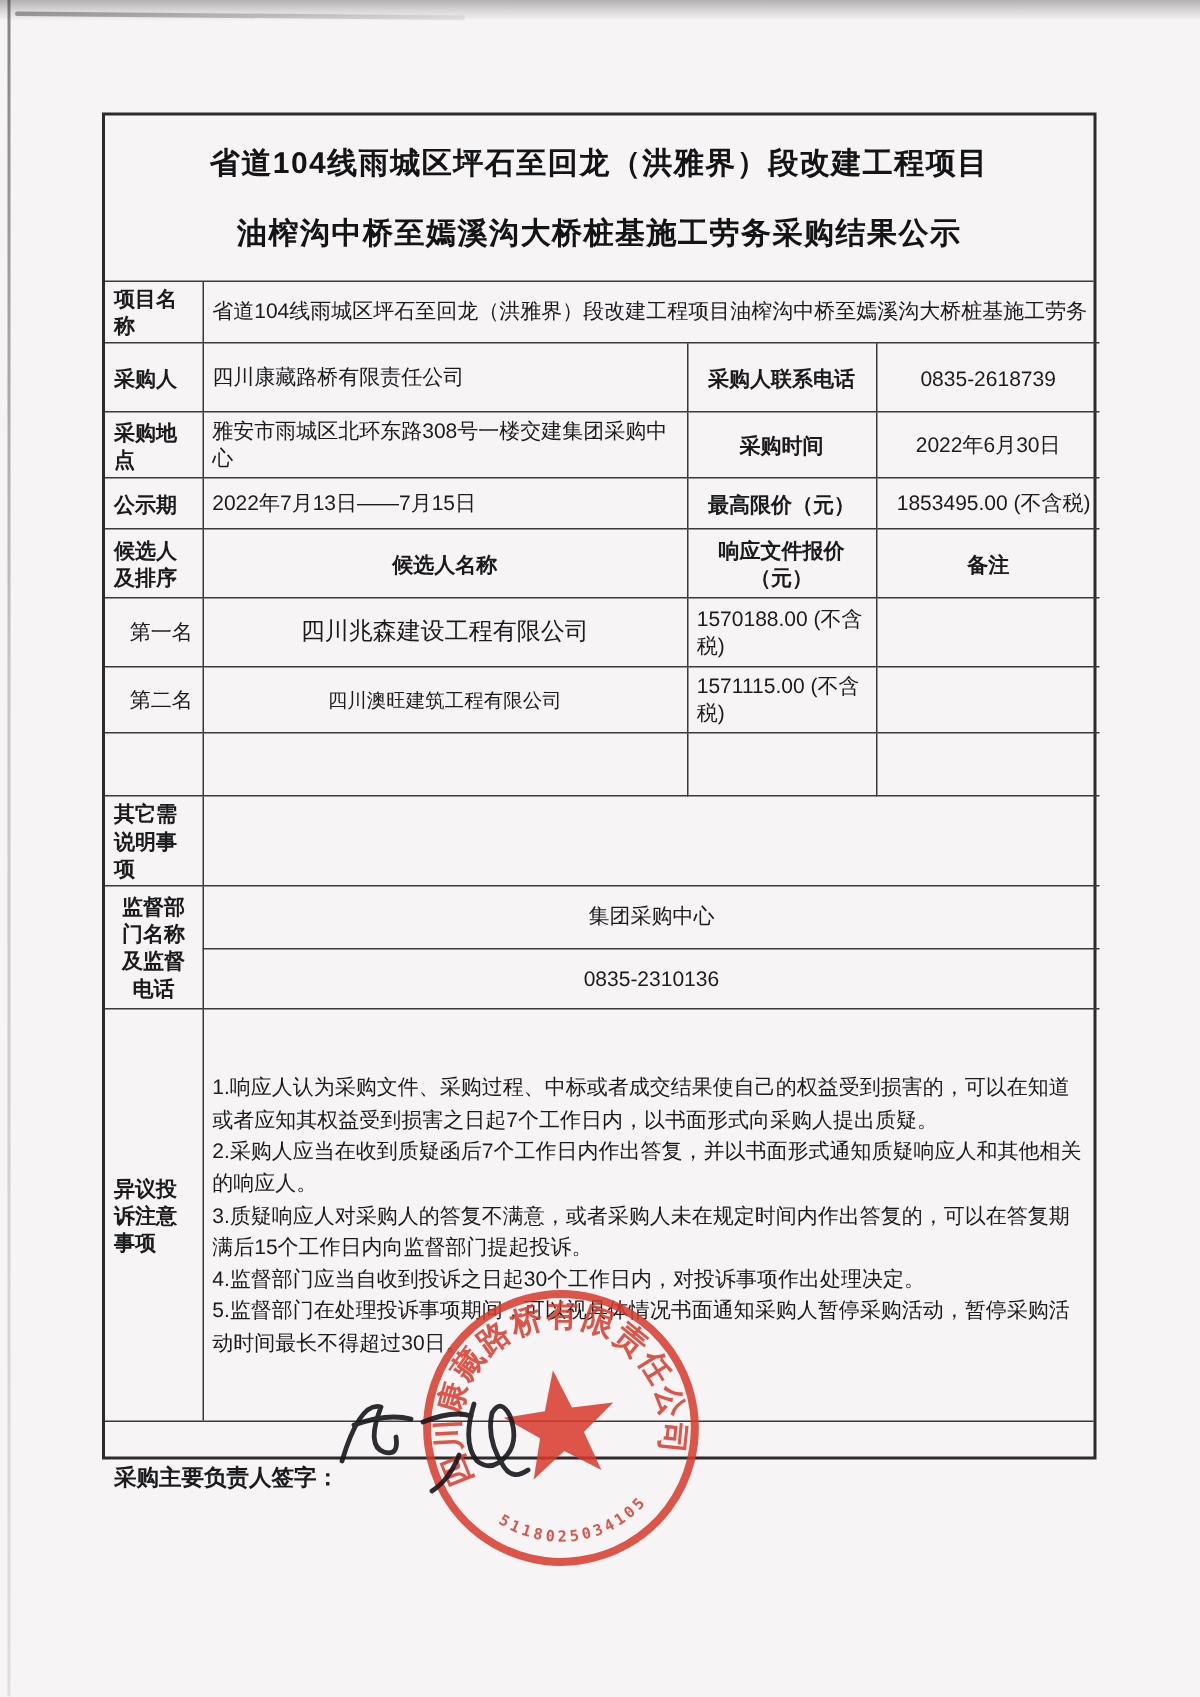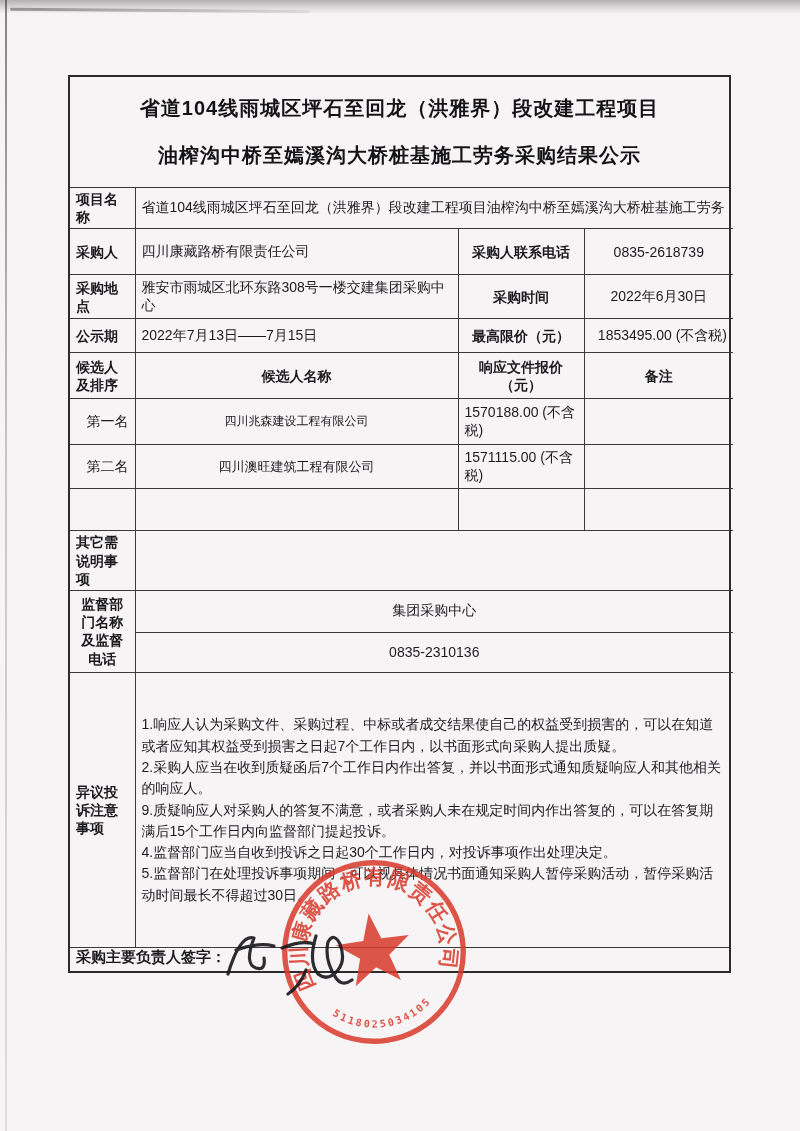--- a/index.html
+++ b/index.html
@@ -33,21 +33,21 @@
   .sm{font-size:12px;text-align:right;}
   .nowrap{white-space:nowrap;font-size:13px;letter-spacing:0;}
   .price{font-size:12px;padding-left:10px;}
   .notes{padding:10px 12px;font-size:13.5px;line-height:1.52;vertical-align:middle;}
   .notes div{margin:0;}
   tr.r1{height:40px;} tr.r2{height:46px;} tr.r3{height:44px;} tr.r4{height:34px;}
   tr.r5{height:46px;} tr.r6{height:46px;margin-left:16px;} tr.r7{height:44px;} tr.r8{height:42px;}
   tr.r9{height:36px;} tr.r10{height:42px;} tr.r11{height:40px;padding-left:20px;} tr.r12{height:275px;}
 
   .sig-row{height:48px;box-sizing:border-box;border-top:1px solid #3a3a3a;
-    display:flex;align-items:flex-start;padding-left:6px;font-size:15px;font-weight:bold;}
+    display:flex;align-items:flex-end;padding-left:6px;font-size:15px;font-weight:bold;}
 
   .signature-svg{position:absolute;left:218px;top:918px;z-index:6;}
   .stamp-svg{position:absolute;left:277px;top:855px;z-index:5;opacity:.85;transform:rotate(-8deg);}
 </style>
 </head>
 <body>
 
 <div class="paper">
   <div class="top-shade"></div>
   <div class="fold-line"></div>
@@ -96,21 +96,21 @@
 
       <tr class="r5">
         <td class="lbl">候选人及排序</td>
         <td class="lbl ctr">候选人名称</td>
         <td class="lbl ctr">响应文件报价（元）</td>
         <td class="lbl ctr">备注</td>
       </tr>
 
       <tr class="r6">
         <td class="ctr sm">第一名</td>
-        <td class="ctr" style="font-size:12px">四川兆森建设工程有限公司</td>
+        <td class="ctr" style="font-size:16px">四川兆森建设工程有限公司</td>
         <td class="price">1570188.00 (不含税)</td>
         <td></td>
       </tr>
 
       <tr class="r7">
         <td class="ctr sm">第二名</td>
         <td class="ctr" style="font-size:13px">四川澳旺建筑工程有限公司</td>
         <td class="price">1571115.00 (不含税)</td>
         <td></td>
       </tr>
@@ -133,21 +133,21 @@
       </tr>
       <tr class="r11">
         <td colspan="3" class="ctr">0835-2310136</td>
       </tr>
 
       <tr class="r12">
         <td class="lbl">异议投诉注意事项</td>
         <td colspan="3" class="notes">
           <div>1.响应人认为采购文件、采购过程、中标或者成交结果使自己的权益受到损害的，可以在知道或者应知其权益受到损害之日起7个工作日内，以书面形式向采购人提出质疑。</div>
           <div>2.采购人应当在收到质疑函后7个工作日内作出答复，并以书面形式通知质疑响应人和其他相关的响应人。</div>
-          <div>9.质疑响应人对采购人的答复不满意，或者采购人未在规定时间内作出答复的，可以在答复期满后15个工作日内向监督部门提起投诉。</div>
+          <div>3.质疑响应人对采购人的答复不满意，或者采购人未在规定时间内作出答复的，可以在答复期满后15个工作日内向监督部门提起投诉。</div>
           <div>4.监督部门应当自收到投诉之日起30个工作日内，对投诉事项作出处理决定。</div>
           <div>5.监督部门在处理投诉事项期间，可以视具体情况书面通知采购人暂停采购活动，暂停采购活动时间最长不得超过30日。</div>
         </td>
       </tr>
     </tbody>
       </table>
 
     <div class="sig-row">
       <span>采购主要负责人签字：</span>
     </div>

